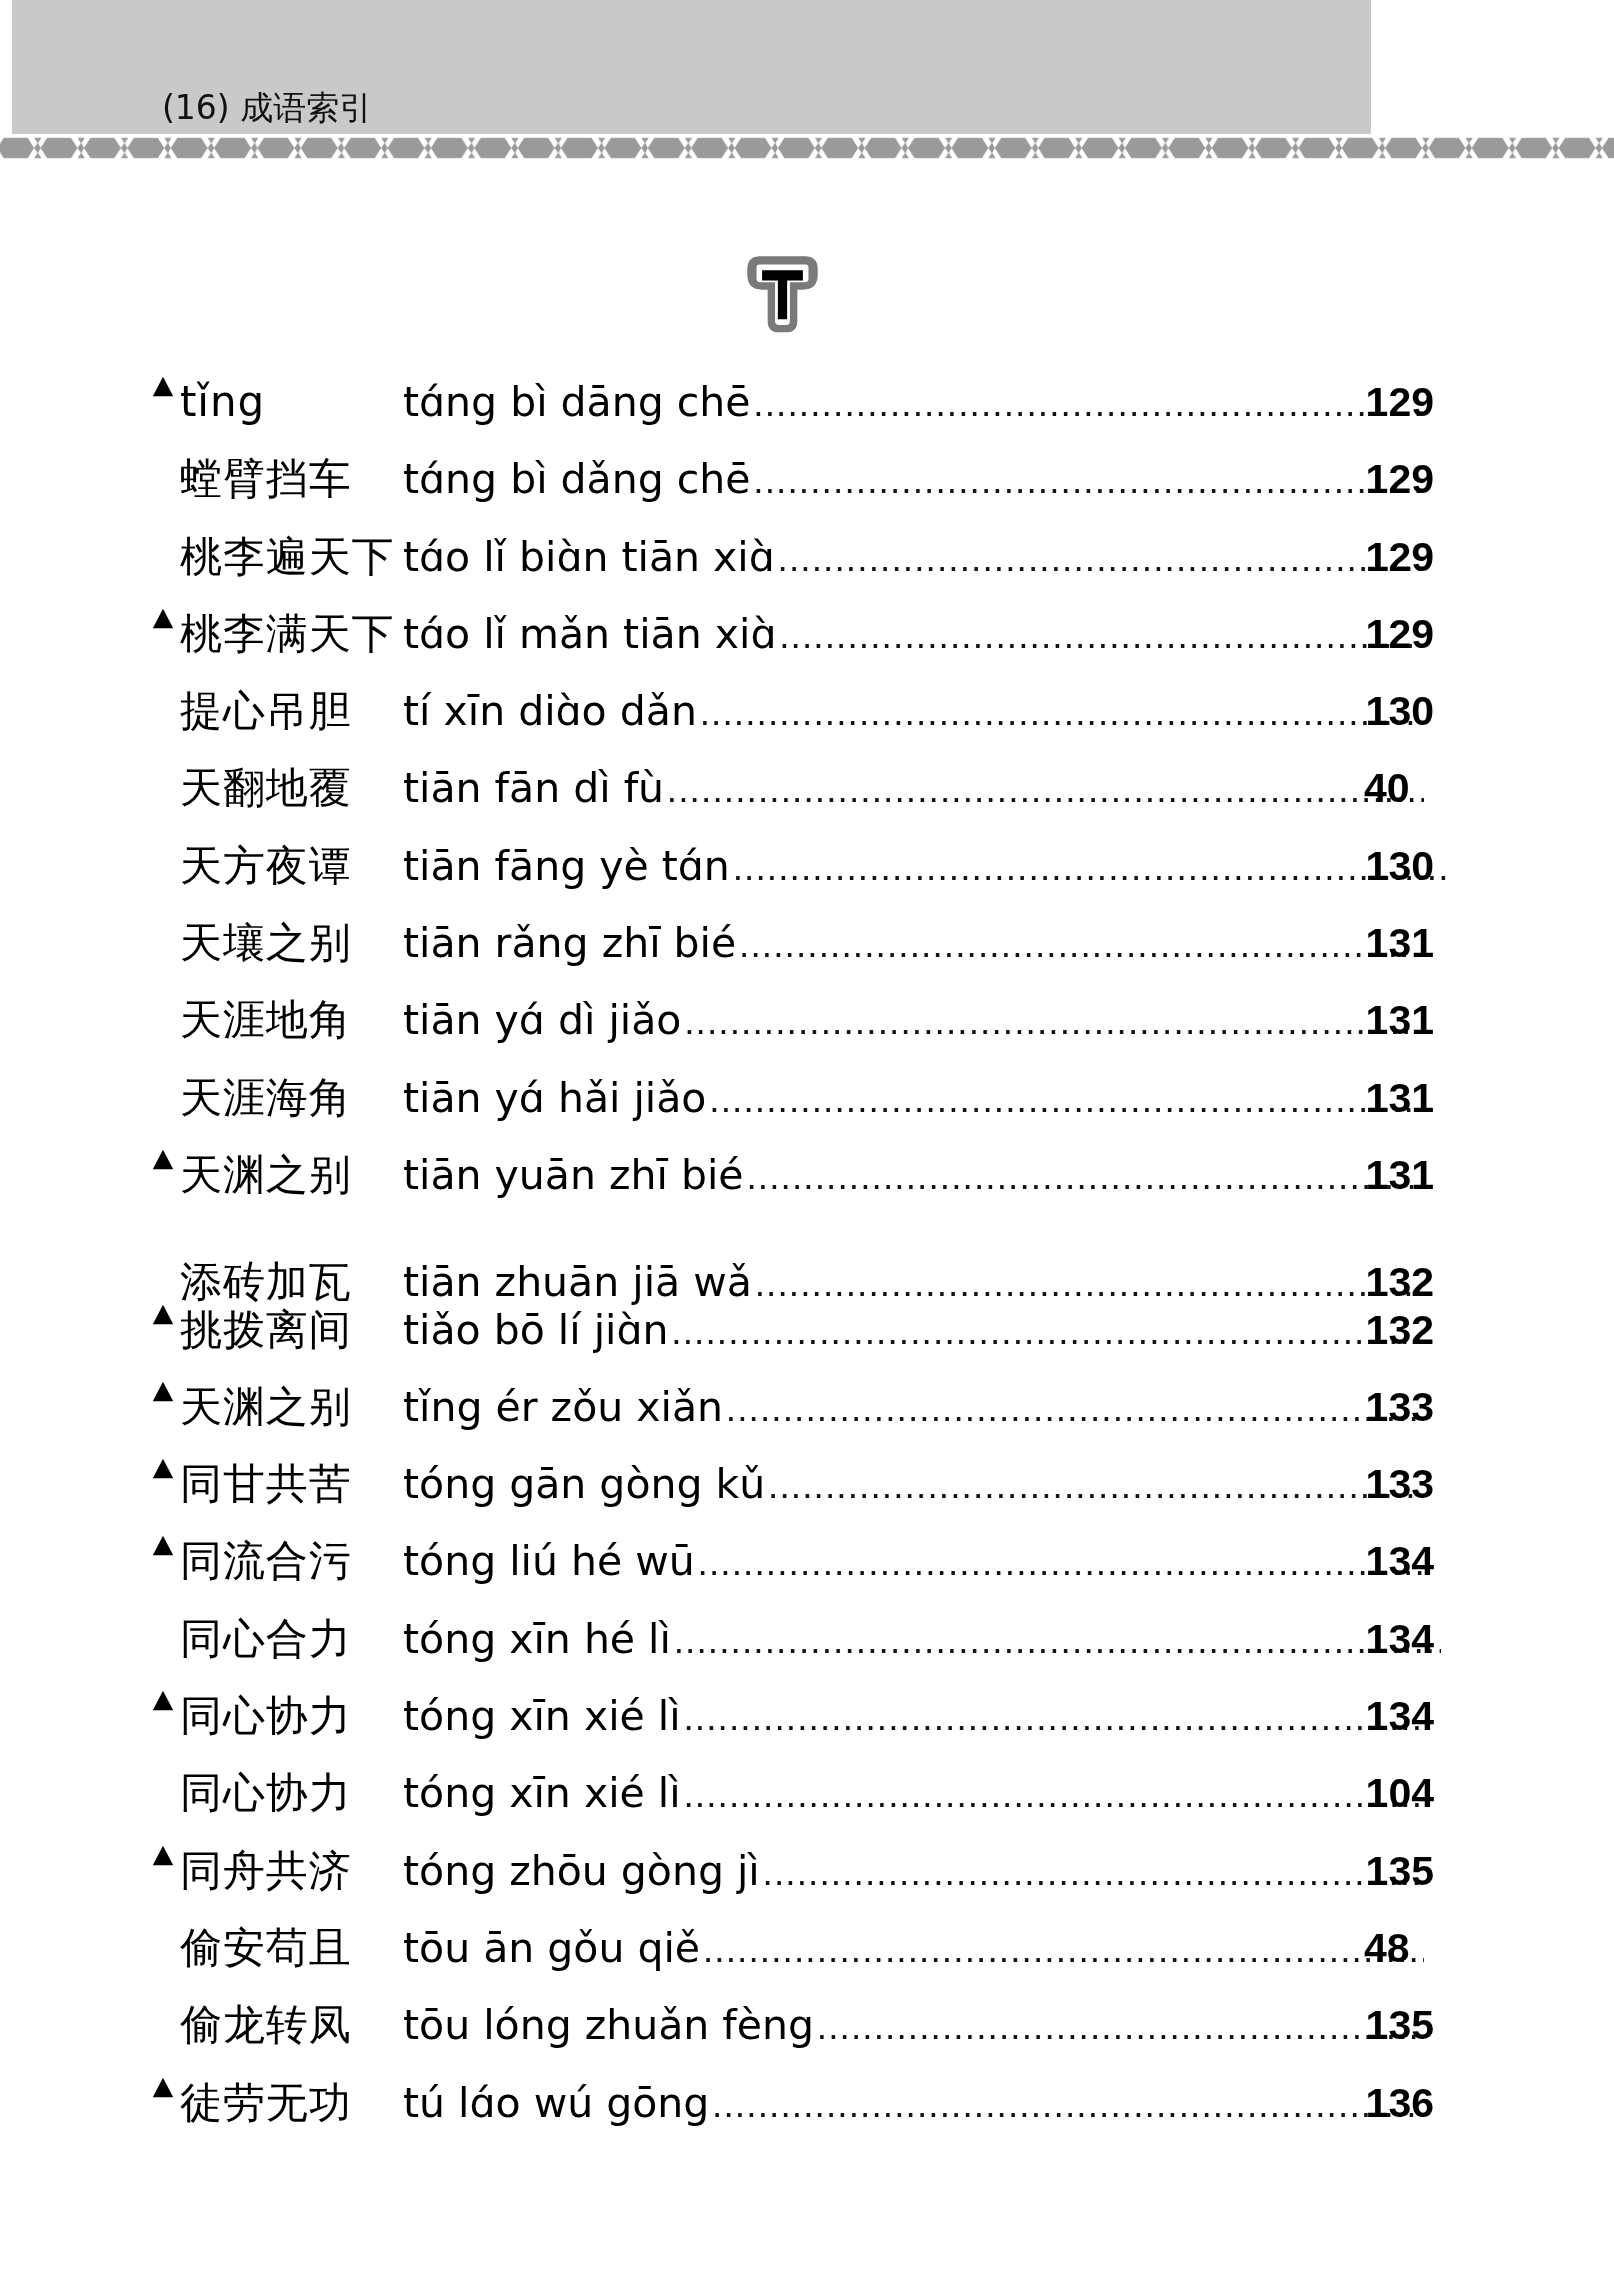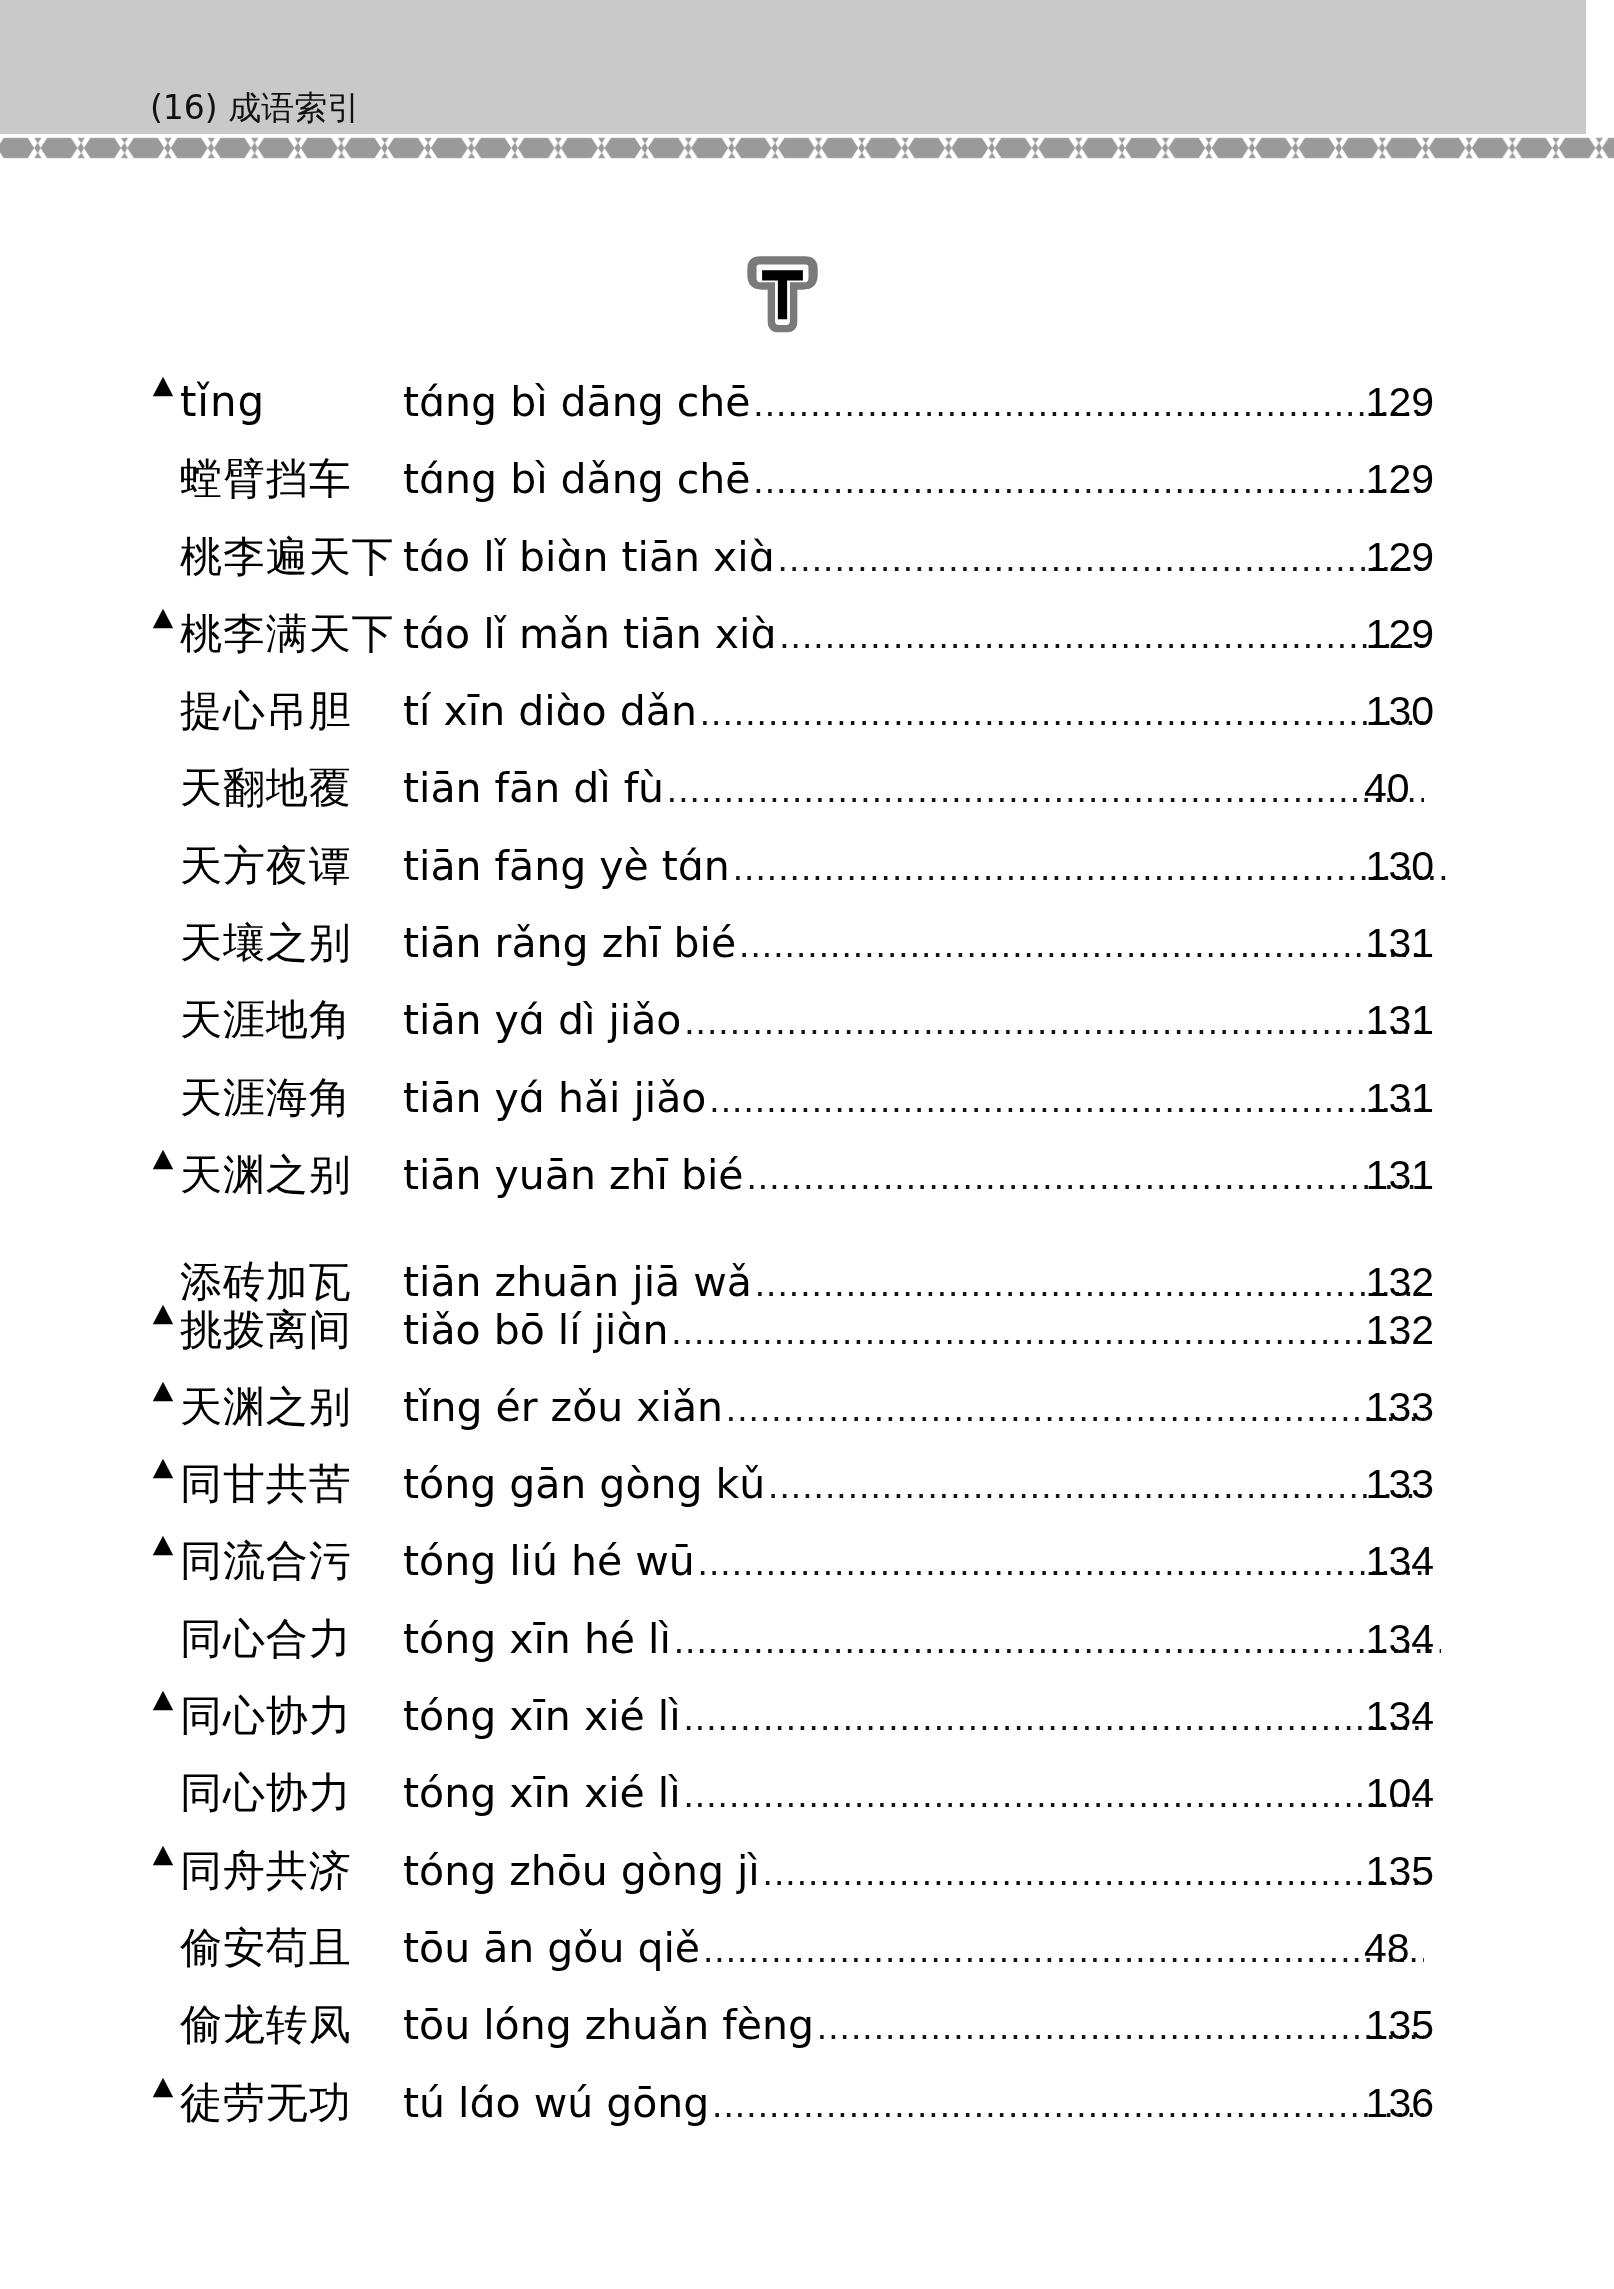--- a/index.html
+++ b/index.html
@@ -1,21 +1,21 @@
 <!DOCTYPE html>
 <html style="font-size:14.8px"><head>
 <meta charset="utf-8">
 <style>
   html, body { margin: 0; padding: 0; }
   body {
     width: 1614px; height: 2290px; background: #ffffff; position: relative; overflow: hidden;
     font-family: "Liberation Sans", "DejaVu Sans", sans-serif; color: #000;
   }
   .header-band {
-    position: absolute; left: 0; top: 0; width: 1586px; height: 134px; background: #c9c9c9;
+    position: absolute; left: 12px; top: 0; width: 1359px; height: 134px; background: #c9c9c9;
   }
   .header-title {
     position: absolute; left: 150px; top: 87px; font-size: 33px; line-height: 41px;
     font-family: "DejaVu Sans", "Liberation Sans", sans-serif; letter-spacing: 0px; color: #111;
   }
   .border-strip {
     position: absolute; left: 0; top: 134px; width: 1614px; height: 28px; background: #ffffff;
   }
   .border-strip svg { display: block; }
   .letter-badge {
@@ -44,21 +44,21 @@
   }
   .dots {
     flex: 1 1 auto; overflow: hidden; font-size: 37px; line-height: 52px; letter-spacing: 1.1px;
     color: #111; margin-left: 2.8px; margin-right: 9.2px;
   }
   .dots::before {
     content: "............................................................................................................................................................................";
   }
   .page-num {
     position: absolute; left: 1364px; top: 7.4px; width: 70px; text-align: right;
-    font-size: 41px; line-height: 52px; font-family: "Liberation Sans", "DejaVu Sans", sans-serif;
+    font-size: 41px; line-height: 52px; font-family: "Liberation Sans", "DejaVu Sans", sans-serif; font-weight: bold;
   }
   .page-num.short { text-align: left; }
 </style>
 </head>
 <body>
 
 <div class="header-band">
   <div class="header-title">(16) 成语索引</div>
 </div>
 

